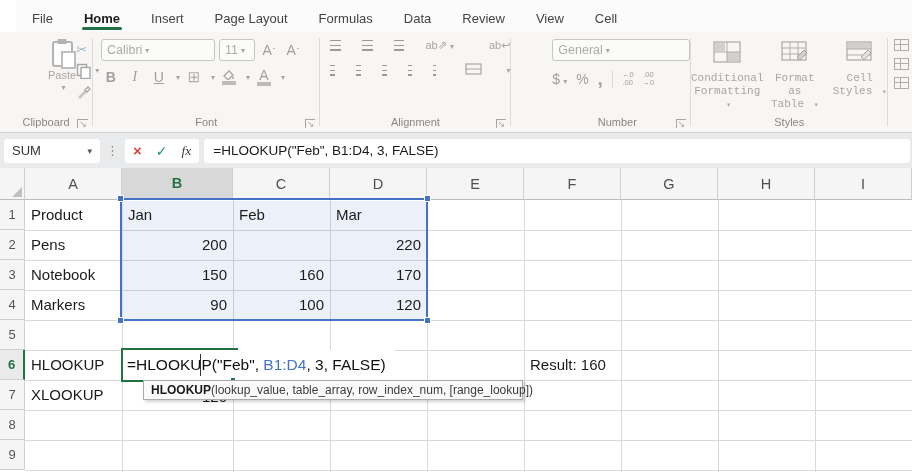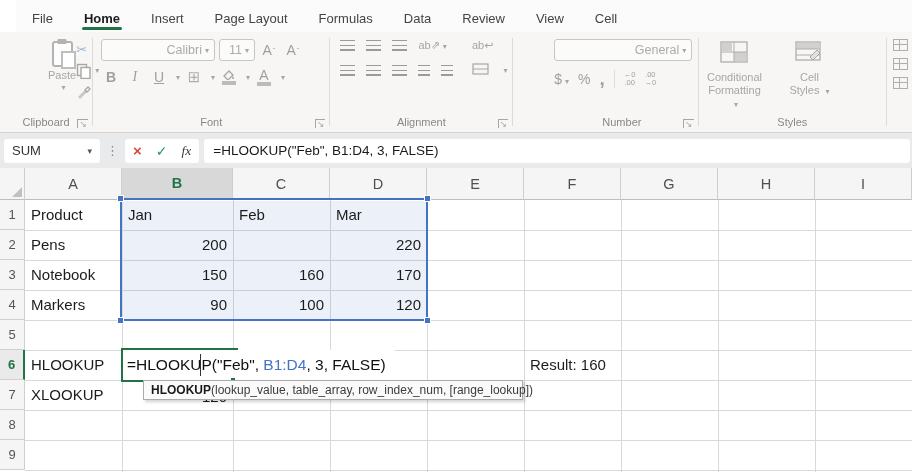--- a/index.html
+++ b/index.html
@@ -35,50 +35,50 @@
     background:#fff; border:2px solid #c0bebc; }
   .paste-label { font-size:11px; color:#a8a6a4; line-height:10px; }
   .clip-col { display:flex; flex-direction:column; gap:4px; padding-top:2px; }
   .mini { height:17px; display:flex; align-items:center; font-size:13px; color:#9db4cc; }
   .mini svg { display:block; }
   
   .g-font { width:247px; }
   .g-font .rcontent { flex-direction:column; padding-left:8px; gap:6px; }
   .frow { display:flex; align-items:center; gap:4px; }
   .combo { height:22px; border:1px solid #c8c6c4; border-radius:3px; background:#fbfbfa;
-    display:flex; align-items:center; justify-content:flex-end; padding:0 5px; font-size:12.5px; color:#aeaca9; }
+    display:flex; align-items:center; justify-content:flex-start; padding:0 5px; font-size:12.5px; color:#aeaca9; }
   .combo-font { width:114px; }
   .combo-size { width:36px; }
   .fbtn { min-width:20px; height:20px; display:flex; align-items:center; justify-content:center;
     font-size:14px; color:#a2a09e; position:relative; }
   .fbtn sup { font-size:8px; margin-left:1px; }
   .b-bold { font-weight:700; }
   .b-italic { font-style:italic; font-family:"Liberation Serif",serif; }
   .b-under { text-decoration:underline; }
   .colorbar { display:flex; flex-direction:column; align-items:center; line-height:12px; }
   .colorbar .bar { width:14px; height:4px; background:#bdbbb9; margin-top:1px; }
   .grid-ico { font-size:15px; color:#b0aeac; }
   
   .g-align { width:190px; }
   .g-align .rcontent { flex-direction:column; padding-left:10px; gap:9px; }
-  .arow { display:flex; align-items:center; gap:11px; }
+  .arow { display:flex; align-items:center; gap:21px; }
   .lines { display:inline-block; width:15px; height:11px;
     background:repeating-linear-gradient(to bottom,#9c9a98 0 1.5px,transparent 1.5px 4.6px); }
   .lines.short { width:12px; }
   .ab-orient { font-size:11px; color:#a8a6a4; }
   
   .g-num { width:158px;margin-left:33px; }
   .g-num .rcontent { flex-direction:column; padding-left:8px; gap:7px; }
   .combo-general { width:138px; }
   .nrow { display:flex; align-items:center; gap:9px; font-size:14px; color:#a2a09e; }
   .deci { display:flex; flex-direction:column; font-size:7.5px; line-height:8px; color:#a2a09e; text-align:center; }
   .nsep { width:1px; height:18px; background:#dddbd9; }
   
   .g-styles { width:196px; }
-  .g-styles .rcontent { gap:15px; padding-left:6px; }
+  .g-styles .rcontent { gap:10px; padding-left:6px;font-family:Liberation Mono, monospace; }
   .style-btn { display:flex; flex-direction:column; align-items:center; gap:4px; width:60px; padding-top:2px; }
   .style-btn .lbl { font-size:11px; color:#a8a6a4; text-align:center; line-height:13px; }
   
   .g-cells { width:26px; }
   .g-cells .rcontent { flex-direction:column; gap:7px; padding-left:6px; }
   .cellico { width:15px; height:12px; border:1px solid #b0aeac; position:relative; }
   .cellico::before { content:""; position:absolute; left:0; right:0; top:4px; height:1px; background:#b0aeac; }
   .cellico::after { content:""; position:absolute; top:0; bottom:0; left:5px; width:1px; background:#b0aeac; }
   
   .fbar { position:absolute; left:0; top:133px; width:912px; height:35px; background:#e9eaec;
@@ -309,20 +309,31 @@
                 <rect x="2" y="2" width="10" height="8" fill="#d2d0ce"></rect>
                 <rect x="14" y="11" width="12" height="9" fill="#d2d0ce"></rect>
                 <line x1="1" y1="11" x2="27" y2="11" stroke="#b0aeac"></line>
                 <line x1="14" y1="1" x2="14" y2="21" stroke="#b0aeac"></line>
               </svg></span>
           <span class="lbl"><span>Conditional</span><br><span>Formatting</span> <span class="chev">▾</span></span>
         </div>
         <div class="style-btn">
           <span><svg width="28" height="22" viewBox="0 0 28 22">
                 <rect x="1" y="1" width="24" height="18" fill="none" stroke="#b0aeac" stroke-width="1.3"></rect>
+                <line x1="1" y1="7" x2="25" y2="7" stroke="#b0aeac"></line>
+                <line x1="1" y1="13" x2="25" y2="13" stroke="#b0aeac"></line>
+                <line x1="9" y1="1" x2="9" y2="19" stroke="#b0aeac"></line>
+                <line x1="17" y1="1" x2="17" y2="19" stroke="#b0aeac"></line>
+                <path d="M16 16 L23 9 L26 12 L19 19 Z" fill="#d2d0ce" stroke="#a8a6a4"></path>
+              </svg></span>
+          <span class="lbl"><span>Format as</span><br><span>Table</span> <span class="chev">▾</span></span>
+        </div>
+        <div class="style-btn">
+          <span><svg width="28" height="22" viewBox="0 0 28 22">
+                <rect x="1" y="1" width="24" height="18" fill="none" stroke="#b0aeac" stroke-width="1.3"></rect>
                 <rect x="2" y="2" width="23" height="6" fill="#d2d0ce"></rect>
                 <line x1="1" y1="8" x2="25" y2="8" stroke="#b0aeac"></line>
                 <line x1="1" y1="14" x2="25" y2="14" stroke="#b0aeac"></line>
                 <path d="M15 16 L22 9 L25 12 L18 19 Z" fill="#e2e0de" stroke="#a8a6a4"></path>
               </svg></span>
           <span class="lbl"><span>Cell</span><br><span>Styles</span> <span class="chev">▾</span></span>
         </div>
       </div>
       <div class="rlabel">
         <span>Styles</span>

